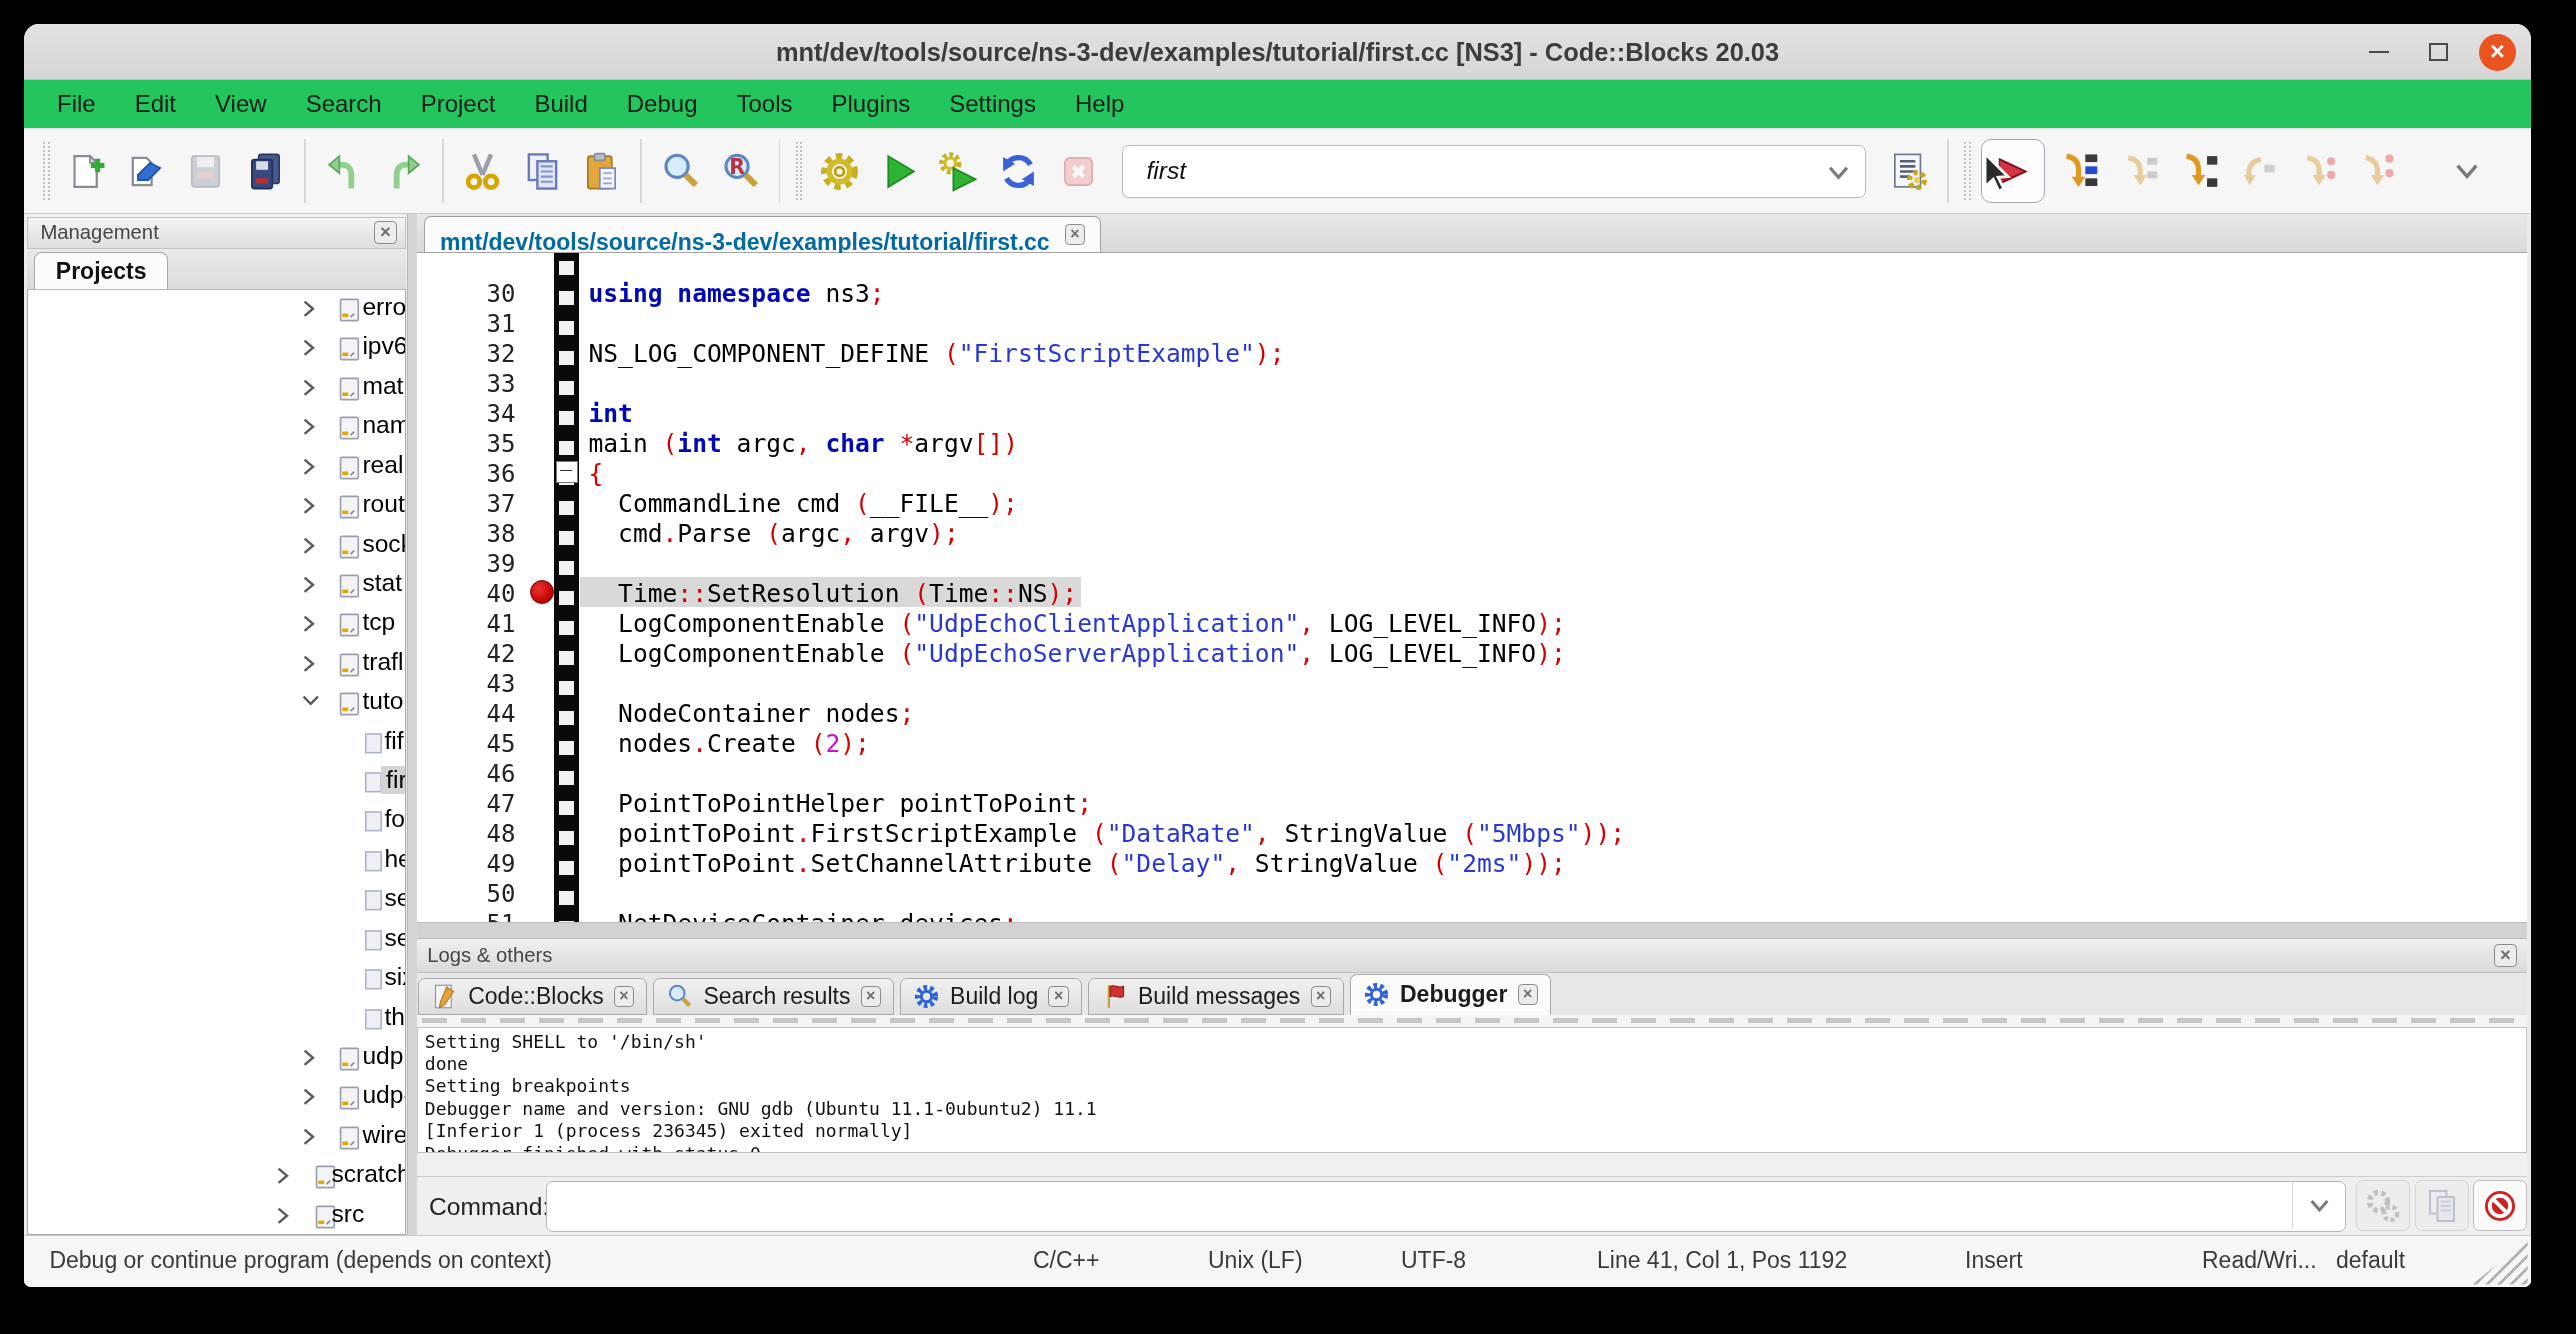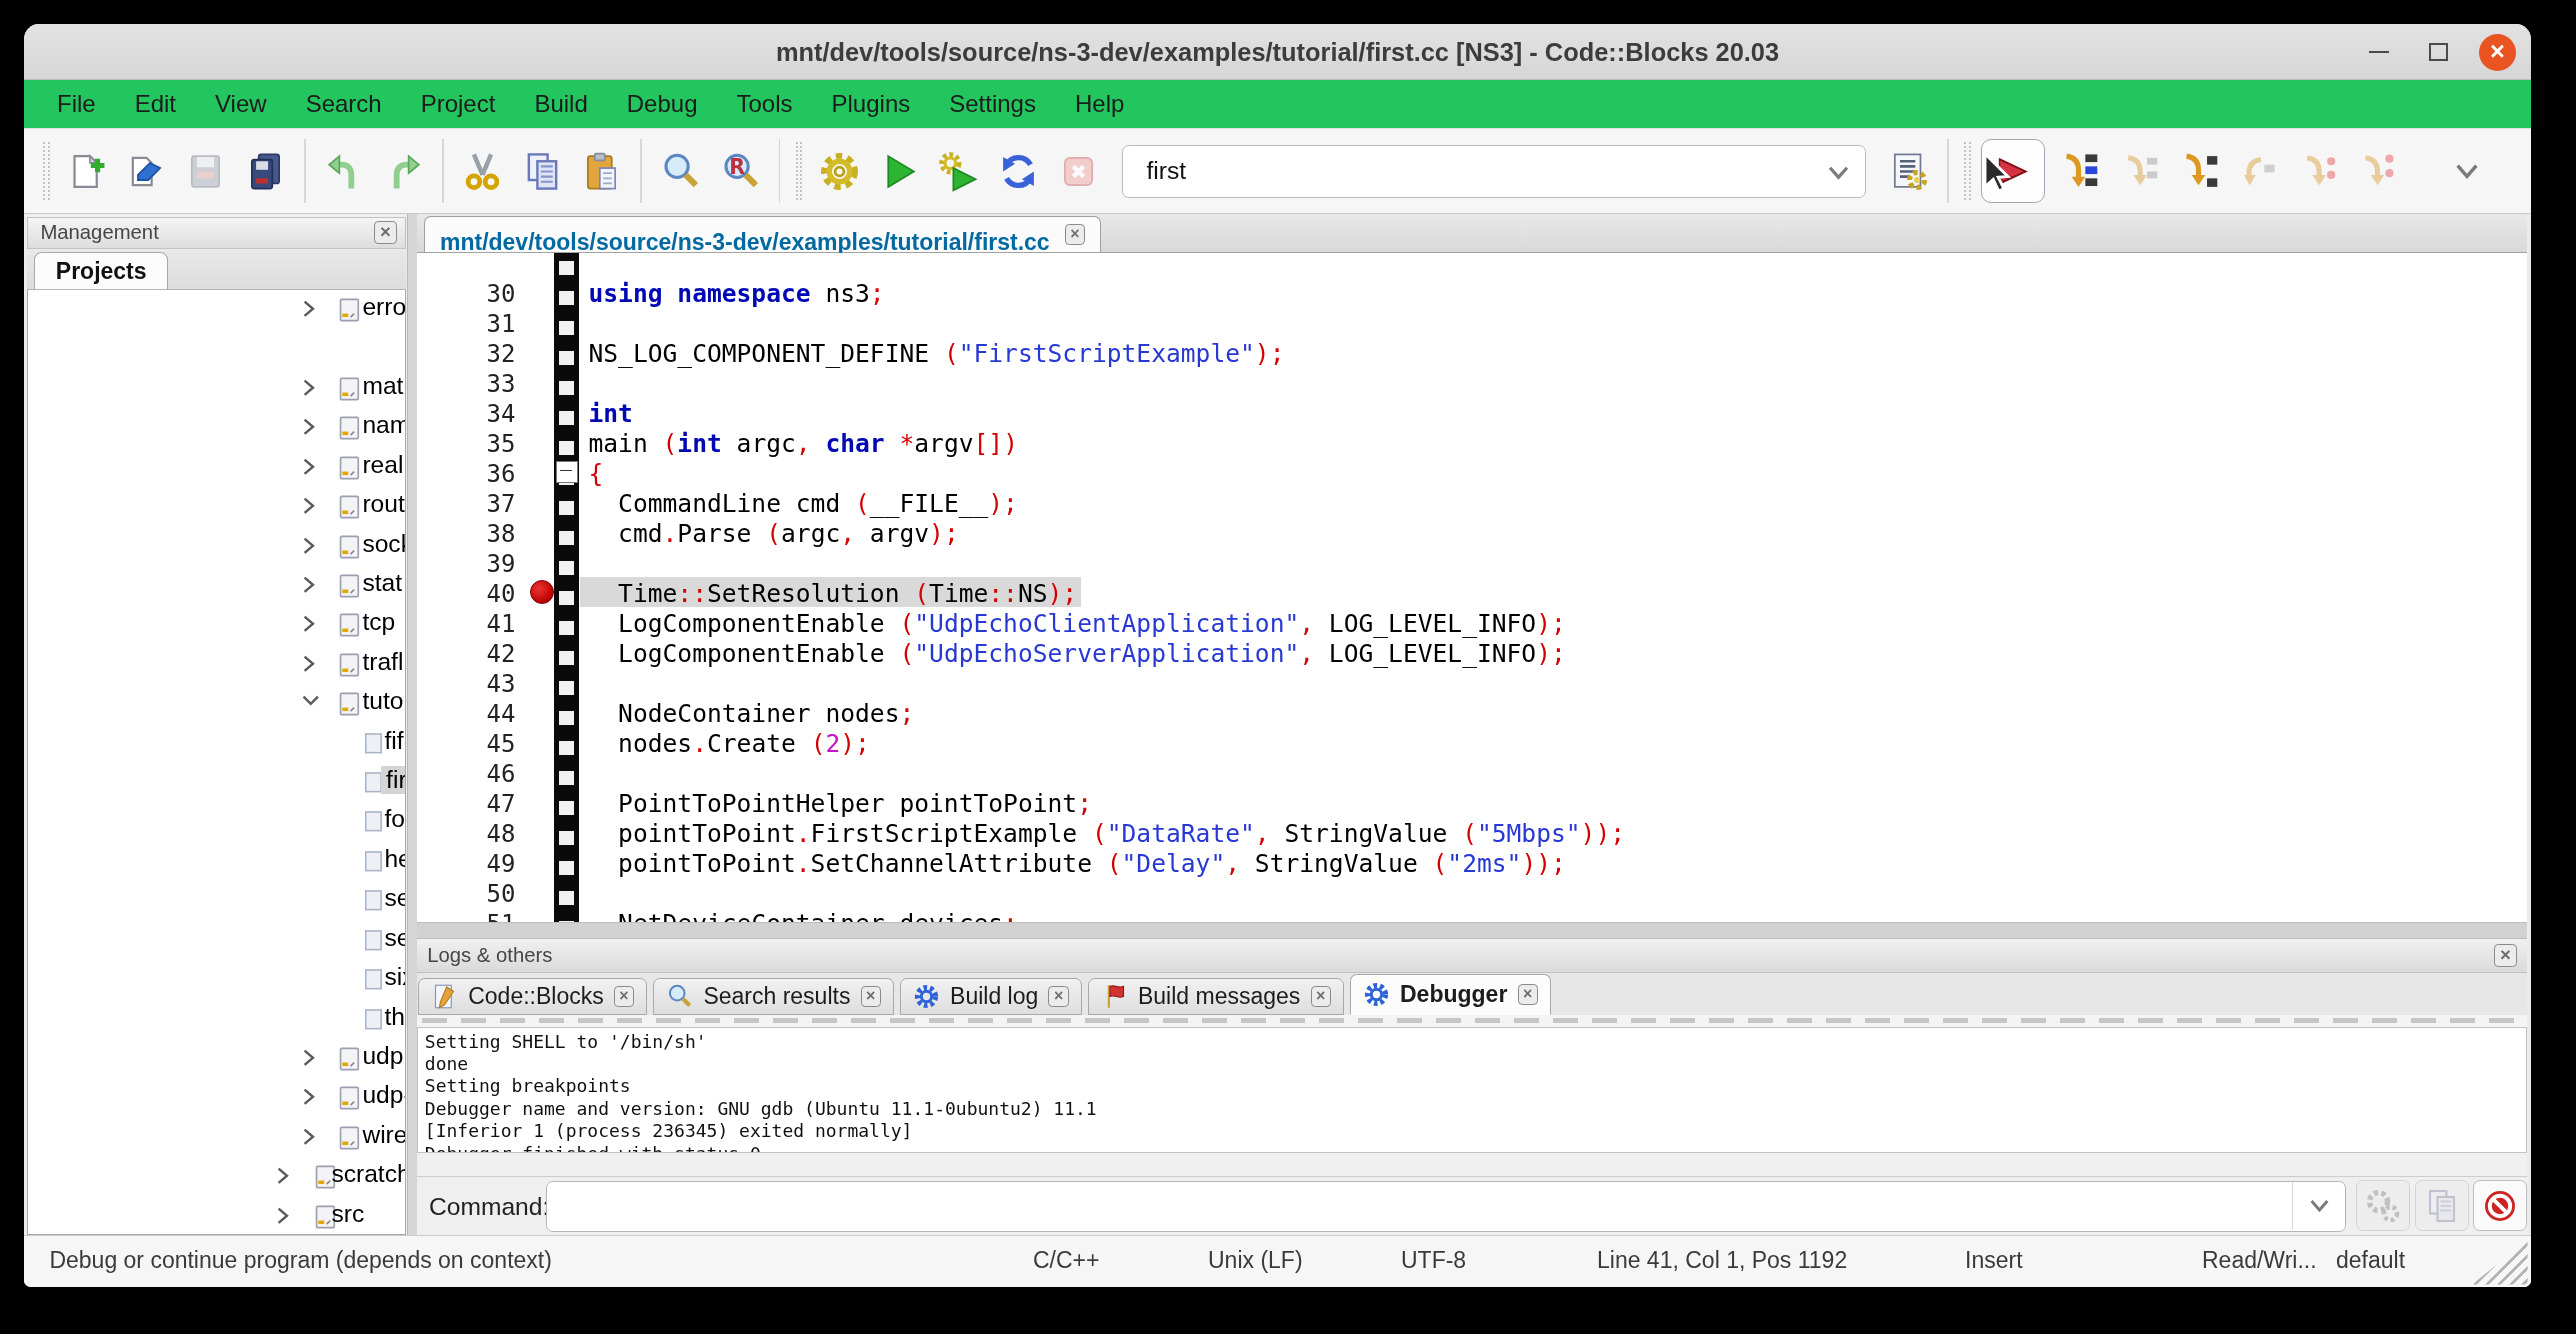--- a/index.html
+++ b/index.html
@@ -24,21 +24,21 @@
   
   .toolbar{position:absolute;left:0;top:105px;width:100%;height:85px;background:#f6f6f6;
     border-bottom:0.8px solid #c9c9c9;display:flex;align-items:center;padding-left:12px;}
   .grip{width:6.8px;height:58px;border-left:2.5px dotted #c2c2cc;border-right:2.5px dotted #c2c2cc;margin:0 6.8px;}
   .sep{width:1.7px;height:64px;background:#d7d7d7;margin:0 8.5px;}
   .tbicon{width:53px;height:53px;display:flex;align-items:center;justify-content:center;margin:0 3.4px;border-radius:6.8px;}
   .tbicon svg{width:41px;height:41px;}
   .tbicon.dim{opacity:.55;}
   .tbcombo{width:744px;height:53px;background:#fff;border:1.7px solid #b9b9b9;border-radius:6.8px;margin:0 13.5px;
     display:flex;align-items:center;position:relative;}
-  .tbcombo-text{font-size:24.6px;color:#111;padding-left:24px;}
+  .tbcombo-text{font-size:24.6px;color:#111;padding-left:24px;font-style:italic;}
   .combo-arrow{position:absolute;right:12px;top:12px;}
   .combo-arrow svg{width:29px;height:29px;}
   .hoverbtn{position:relative;width:64px;height:64px;background:#fdfdfd;border:1.7px solid #a5a5b2;border-radius:10.2px;
     display:flex;align-items:center;justify-content:center;margin:0 3.4px;}
   .cursor-overlay{position:absolute;left:-8.5px;top:12px;width:44px;height:44px;pointer-events:none;}
   .cursor-overlay svg{width:44px;height:44px;}
   .tb-overflow{margin-left:39px;width:42px;height:42px;display:flex;align-items:center;justify-content:center;}
   .tb-overflow svg{width:32px;height:32px;}
   
   .main{position:absolute;left:0;top:190px;width:2507px;height:1021px;background:#ececec;}
@@ -390,20 +390,31 @@
             <span class="chev" style="left: 273px;"><svg viewBox="0 0 12 16" width="14.4" height="19.5">
                 <path d="M3 2l7 6-7 6" fill="none" stroke="#5a5a5a" stroke-width="2"></path>
               </svg></span>
             <span class="ticon" style="left: 310px;"><svg viewBox="0 0 20 22" width="24" height="26">
                 <rect x="2" y="2" width="15" height="18" rx="1" fill="#f4f4f6" stroke="#9aa0b0" stroke-width="1.4"></rect>
                 <rect x="3.5" y="14" width="5" height="3" fill="#e0a800"></rect>
                 <path d="M10.5 17l3-3" stroke="#8a8a8a" stroke-width="1.4"></path>
               </svg></span>
             <span class="tlabel" style="left: 334px;">erro</span>
           </div>
+          <div class="trow" style="top: 39px;">
+            <span class="chev" style="left: 273px;"><svg viewBox="0 0 12 16" width="14.4" height="19.5">
+                <path d="M3 2l7 6-7 6" fill="none" stroke="#5a5a5a" stroke-width="2"></path>
+              </svg></span>
+            <span class="ticon" style="left: 310px;"><svg viewBox="0 0 20 22" width="24" height="26">
+                <rect x="2" y="2" width="15" height="18" rx="1" fill="#f4f4f6" stroke="#9aa0b0" stroke-width="1.4"></rect>
+                <rect x="3.5" y="14" width="5" height="3" fill="#e0a800"></rect>
+                <path d="M10.5 17l3-3" stroke="#8a8a8a" stroke-width="1.4"></path>
+              </svg></span>
+            <span class="tlabel" style="left: 334px;">ipv6</span>
+          </div>
           <div class="trow" style="top: 79px;">
             <span class="chev" style="left: 273px;"><svg viewBox="0 0 12 16" width="14.4" height="19.5">
                 <path d="M3 2l7 6-7 6" fill="none" stroke="#5a5a5a" stroke-width="2"></path>
               </svg></span>
             <span class="ticon" style="left: 310px;"><svg viewBox="0 0 20 22" width="24" height="26">
                 <rect x="2" y="2" width="15" height="18" rx="1" fill="#f4f4f6" stroke="#9aa0b0" stroke-width="1.4"></rect>
                 <rect x="3.5" y="14" width="5" height="3" fill="#e0a800"></rect>
                 <path d="M10.5 17l3-3" stroke="#8a8a8a" stroke-width="1.4"></path>
               </svg></span>
             <span class="tlabel" style="left: 334px;">mat</span>

